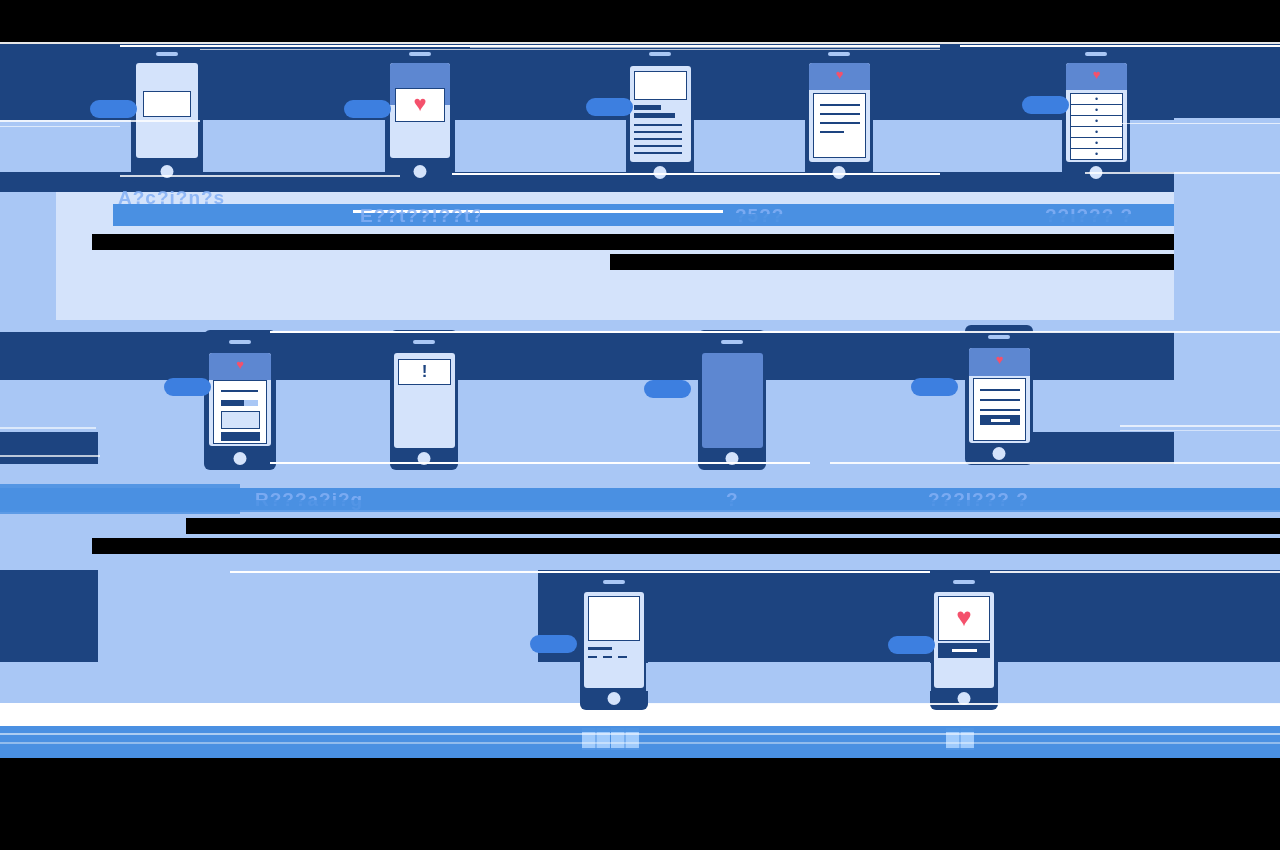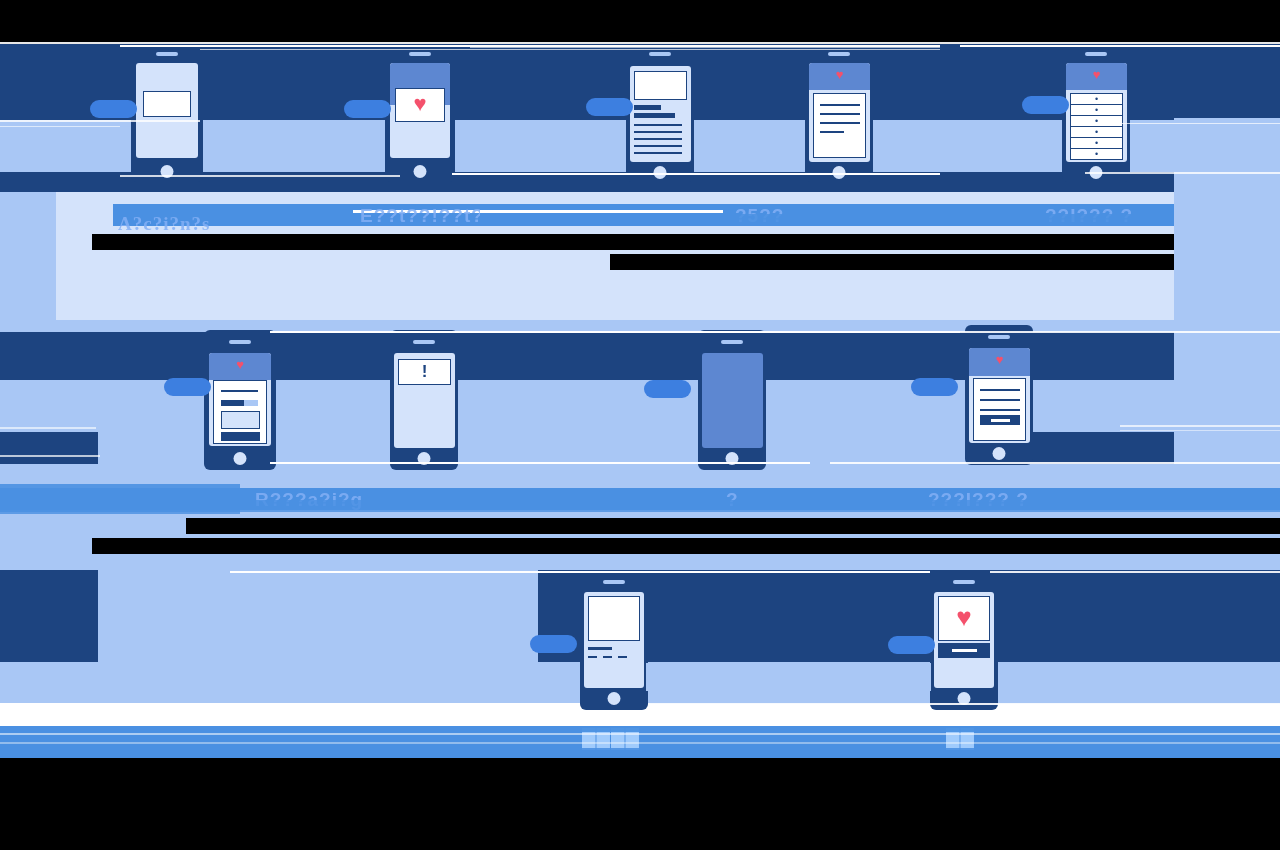--- a/index.html
+++ b/index.html
@@ -168,21 +168,21 @@
           <span style="position:absolute;left:0;right:0;text-align:center;color:#1d4480;font-size:9px;line-height:11px;">•</span>
           </div>
       </div>
     </div>
     <div class="home" style="top:122px;width:13px;height:13px;background:#d4e3fb;"></div>
   </div>
   <div class="cap" style="left:1022px;top:96px;width:47px;height:18px;"></div>
 
   <div class="blueband" style="left:113px;top:204px;width:1061px;height:22px;"></div>
   <div class="whitesl" style="left:353px;top:210px;width:370px;height:3px;"></div>
-  <div class="noise-txt" style="left:118px;top:213px;width:115px;font-family:Liberation Serif, serif;">A?c?i?n?s</div>
+  <div class="noise-txt" style="left:118px;top:187px;width:115px;">A?c?i?n?s</div>
   <div class="noise-txt" style="left:360px;top:205px;width:120px;">E??t??!??t?</div>
   <div class="noise-txt" style="left:735px;top:205px;width:60px;">?5??</div>
   <div class="noise-txt" style="left:1045px;top:205px;width:110px;">??I??? ?</div>
   <div class="blueband" style="left:735px;top:214px;width:439px;height:12px;opacity:0.85;"></div>
 
   <div class="blackbar" style="left:92px;top:234px;width:1082px;height:16px;"></div>
   <div class="blackbar" style="left:610px;top:254px;width:564px;height:16px;"></div>
 
   <div class="phone" style="left:204px;top:330px;width:72px;height:140px;background:#1d4480;">
     <div class="speaker" style="top:10px;width:22px;height:4px;background:#a9c7f5;"></div>

